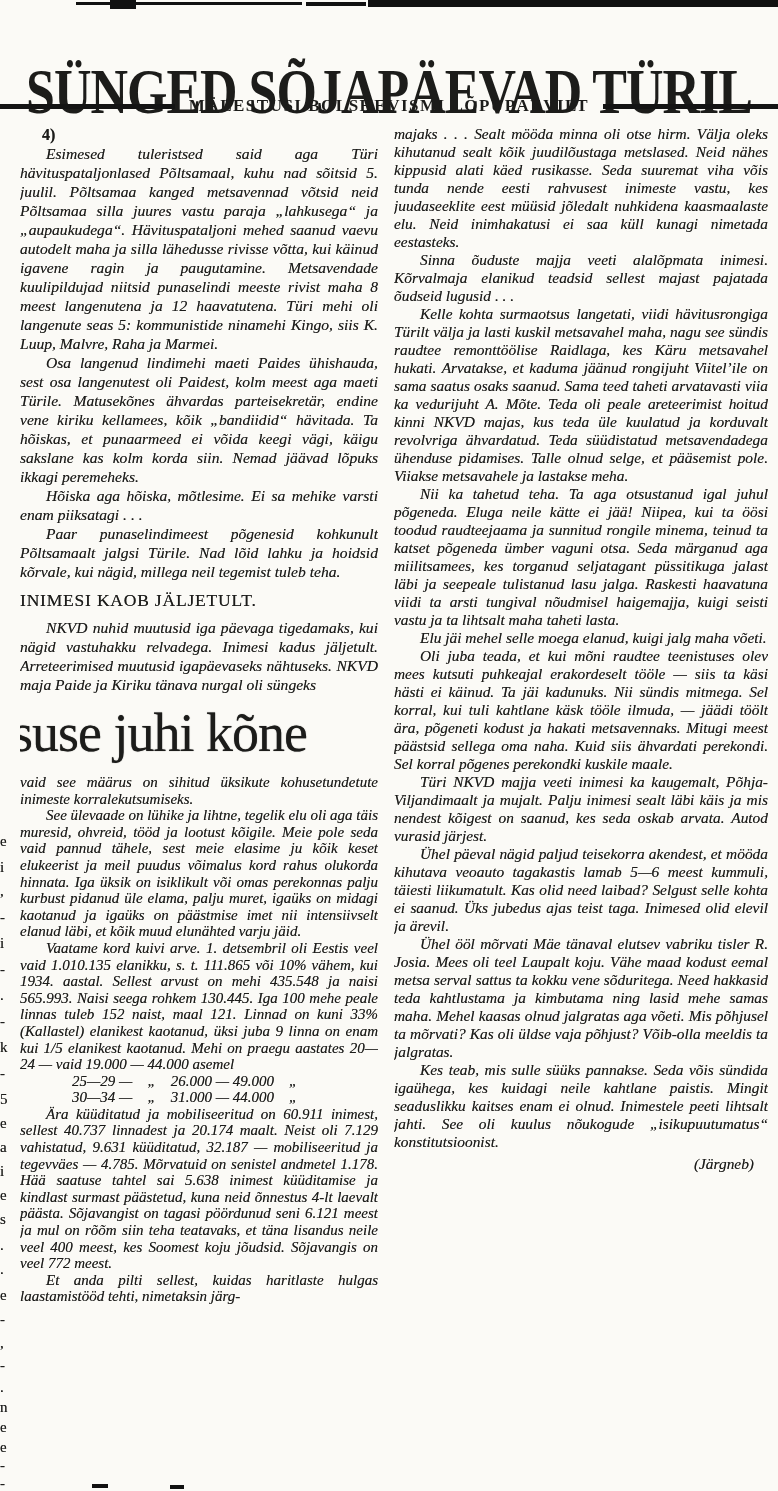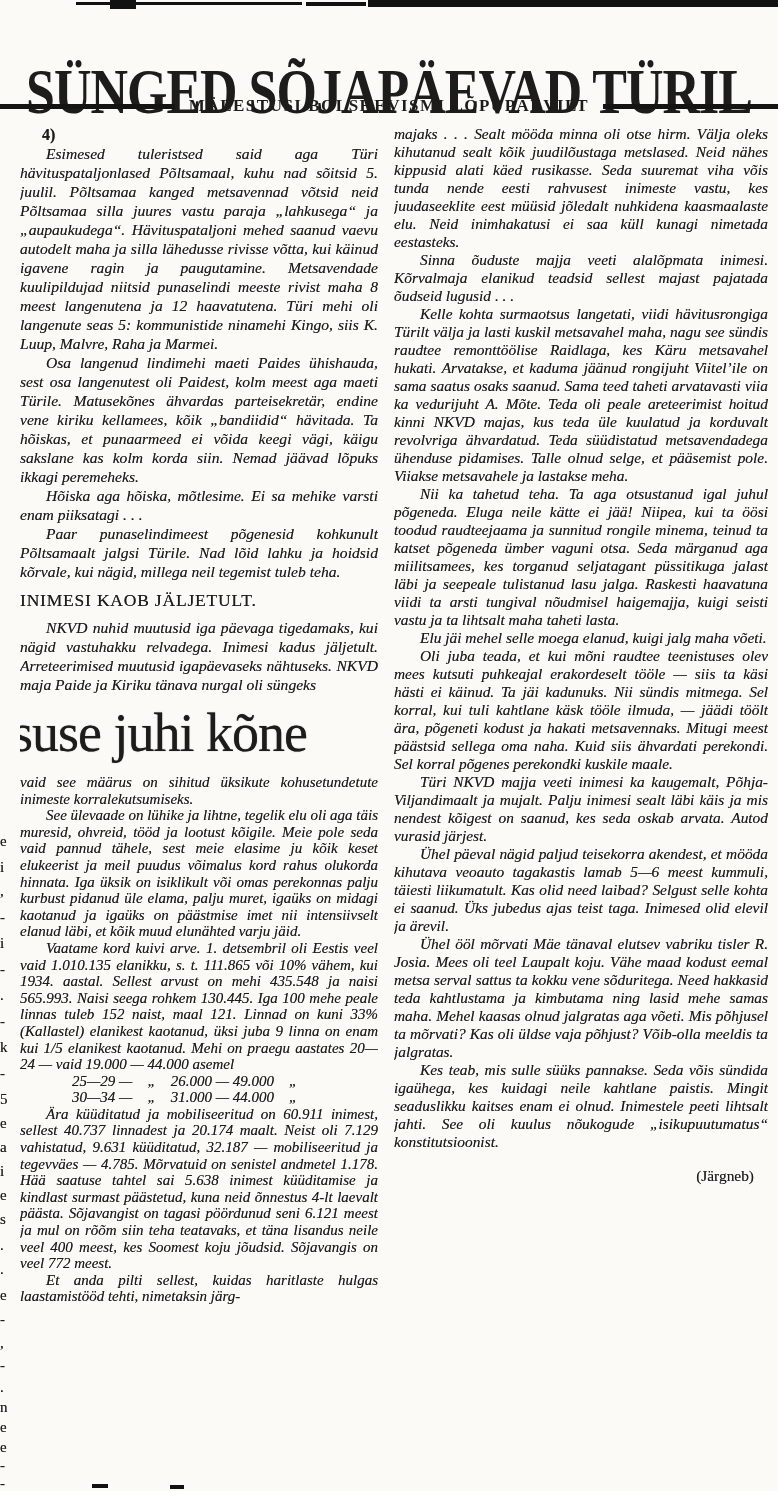--- a/index.html
+++ b/index.html
@@ -105,22 +105,23 @@
     padding-left: 52px;
   }
 
   .col.right .body-text p { font-size: 15.4px; line-height: 18px; }
 
   .byline {
     text-align: right;
     font-size: 15.4px;
     line-height: 18px;
     padding-right: 14px;
-    margin-top: 16px;
-    text-shadow: 0 0 0.5px rgba(20,20,20,0.6);
+    margin-top: 4px;
+    text-shadow: 0 0 0.5px rgba(20,20,20,0.6);
+    font-style: italic;
   }
 
   
   .edge-strip { position: absolute; left: 0; top: 0; width: 14px; height: 100%; }
   .edge-strip span {
     position: absolute; left: 0;
     font-size: 15px; line-height: 15px;
     text-shadow: 0 0 0.5px rgba(20,20,20,0.6);
   }
 </style>

